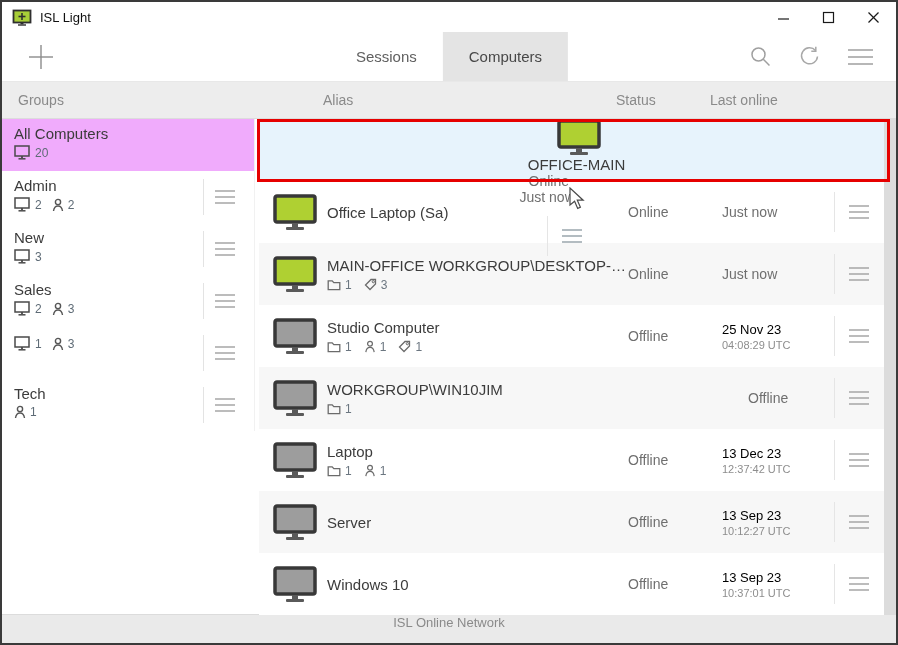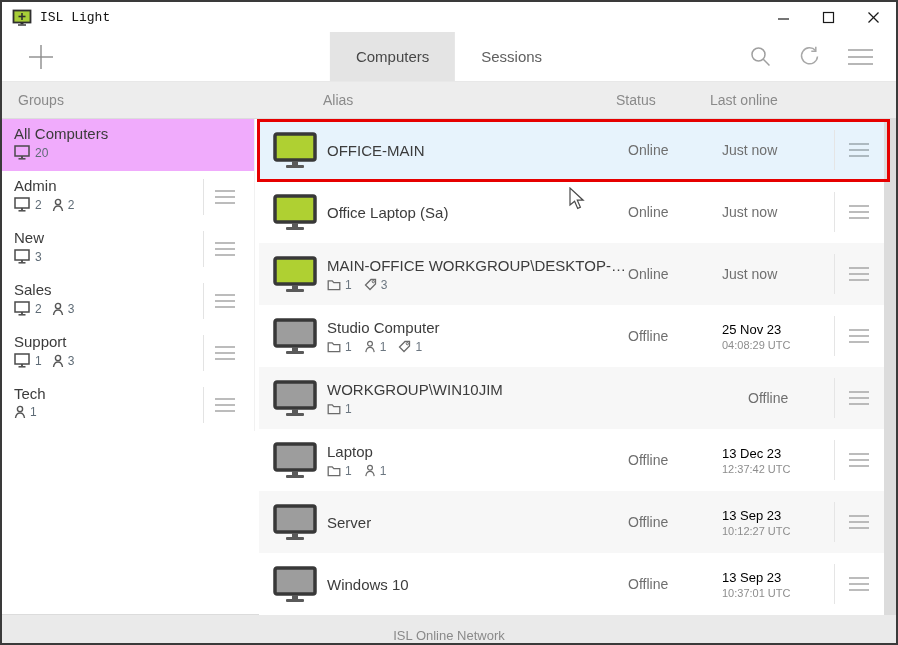--- a/index.html
+++ b/index.html
@@ -8,21 +8,21 @@
     width:898px; height:645px;
     border:2px solid #3a3a3a;
     background:#fff;
     font-family:"Liberation Sans", sans-serif;
     display:flex; flex-direction:column;
     overflow:hidden; position:relative;
   }
 
   
   .titlebar { height:30px; flex:0 0 auto; display:flex; align-items:center; padding-left:10px; background:#fff; }
-  .title-text { font-size:13px; color:#111; margin-left:8px;font-family:Liberation Mono, monospace; }
+  .title-text { font-size:13px; color:#111; margin-left:8px; }
   .win-controls { margin-left:auto; display:flex; height:100%; }
   .win-btn { width:45px; height:100%; display:flex; align-items:center; justify-content:center; cursor:default; }
 
   
   .toolbar { height:50px; flex:0 0 auto; display:flex; align-items:center; position:relative; border-bottom:1px solid #e8e8e8; background:#fff; }
   .plus-btn { margin-left:22px; width:34px; height:34px; display:flex; align-items:center; justify-content:center; }
   .tabs { position:absolute; left:50%; top:0; transform:translateX(-50%); height:100%; display:flex; align-items:stretch; }
   .tab { padding:0 26px; display:flex; align-items:center; font-size:15px; color:#606060; }
   .tab.active { background:#e4e4e4; color:#484848; }
   .toolbar-icons { margin-left:auto; display:flex; align-items:center; gap:26px; padding-right:22px; }
@@ -47,39 +47,39 @@
   .si-counts .cnt { margin-right:6px; }
   .si-divider { position:absolute; right:50px; top:8px; width:1px; height:36px; background:#e3e3e3; }
   .si-menu { position:absolute; right:18px; top:50%; transform:translateY(-50%); }
 
   .main-col { flex:1; position:relative; min-width:0; background:#fff; }
   .rows { margin-right:12px; }
   .scrollbar { position:absolute; top:0; right:0; bottom:0; width:12px; background:#dcdcdc; }
 
   .row { height:62px; display:flex; align-items:center; background:#fff; cursor:default; }
   .row.alt { background:#f7f7f7; }
-  .row.selected { background:#e7f3fc; }
+  .row.selected { background:#e7f3fc;flex-direction:column; }
   .r-icon { width:44px; margin-left:14px; flex:0 0 auto; display:flex; align-items:center; }
   .r-alias { flex:1; padding-left:10px; min-width:0; }
   .r-name { font-size:15px; color:#3c3c3c; white-space:nowrap; overflow:hidden; text-overflow:ellipsis; }
   .r-badges { margin-top:4px; display:flex; align-items:center; gap:12px; font-size:12px; color:#6b7680; }
   .badge { display:flex; align-items:center; gap:4px; }
   .r-status { width:86px; flex:0 0 auto; font-size:14px; color:#6f6f6f; }
   .r-last { width:120px; padding-left:8px; flex:0 0 auto; font-size:14px; color:#6f6f6f; }
   .r-date { font-size:13px; color:#000000; }
   .r-time { font-size:11px; color:#8d8d8d; margin-top:2px; }
   .r-menu { width:50px; flex:0 0 auto; display:flex; align-items:center; justify-content:center; position:relative; height:100%; }
   .r-menu-divider { position:absolute; left:0; top:11px; width:1px; height:40px; background:#e5e5e5; }
 
   
   .highlight-box { position:absolute; left:-2px; right:6px; top:0; height:63px; border:3px solid #e60000; pointer-events:none; z-index:6; }
   .cursor { position:absolute; left:310px; top:68px; z-index:7; pointer-events:none; }
 
   
-  .footer { height:29px; flex:0 0 auto; background:#eaeaea; border-top:1px solid #dcdcdc; display:flex; align-items:flex-end; justify-content:center; font-size:13px; color:#8a8a8a; }
+  .footer { height:29px; flex:0 0 auto; background:#eaeaea; border-top:1px solid #dcdcdc; display:flex; align-items:flex-start; justify-content:center; font-size:13px; color:#8a8a8a; }
 
   svg { display:block; }
 </style>
 </head>
 <body>
 
 <div class="window">
 
   <div class="titlebar">
     <span>
@@ -113,22 +113,22 @@
   </div>
 
   <div class="toolbar">
     <div class="plus-btn">
       <svg width="30" height="30" viewBox="0 0 30 30">
         <line x1="15" y1="3" x2="15" y2="27" stroke="#8c8c8c" stroke-width="1.4"></line>
         <line x1="3" y1="15" x2="27" y2="15" stroke="#8c8c8c" stroke-width="1.4"></line>
       </svg>
     </div>
     <div class="tabs">
+      <div class="tab">Sessions</div>
       <div class="tab active">Computers</div>
-      <div class="tab">Sessions</div>
     </div>
     <div class="toolbar-icons">
       <span>
         <svg width="23" height="23" viewBox="0 0 23 23">
           <circle cx="9.5" cy="9.5" r="6.5" fill="none" stroke="#9f9f9f" stroke-width="1.5"></circle>
           <line x1="14.3" y1="14.3" x2="20.5" y2="20.5" stroke="#9f9f9f" stroke-width="1.5"></line>
         </svg>
       </span>
       <span>
         <svg width="23" height="23" viewBox="0 0 23 23">
@@ -237,21 +237,20 @@
           <div class="si-menu">
             <svg width="22" height="16" viewBox="0 0 22 16">
                 <line x1="1" y1="2" x2="21" y2="2" stroke="#a6a6a6" stroke-width="1.5"></line>
                 <line x1="1" y1="8" x2="21" y2="8" stroke="#a6a6a6" stroke-width="1.5"></line>
                 <line x1="1" y1="14" x2="21" y2="14" stroke="#a6a6a6" stroke-width="1.5"></line>
               </svg>
           </div>
         </div>
 
         <div class="side-item">
-          <div class="si-name">Support</div>
           <div class="si-counts">
             <svg width="17" height="15" viewBox="0 0 17 15">
                 <rect x="1" y="1" width="14" height="10" fill="none" stroke="#4a4a4a" stroke-width="1.5"></rect>
                 <line x1="8" y1="11" x2="8" y2="13" stroke="#4a4a4a" stroke-width="1.8"></line>
                 <line x1="4.5" y1="13.8" x2="11.5" y2="13.8" stroke="#4a4a4a" stroke-width="1.5"></line>
               </svg>
             <span class="cnt">1</span>
             <svg width="12" height="14" viewBox="0 0 12 14">
                 <circle cx="6" cy="4" r="2.6" fill="none" stroke="#555" stroke-width="1.4"></circle>
                 <path d="M1.5,13 C2,9.5 4,8 6,8 C8,8 10,9.5 10.5,13" fill="none" stroke="#555" stroke-width="1.4"></path>

